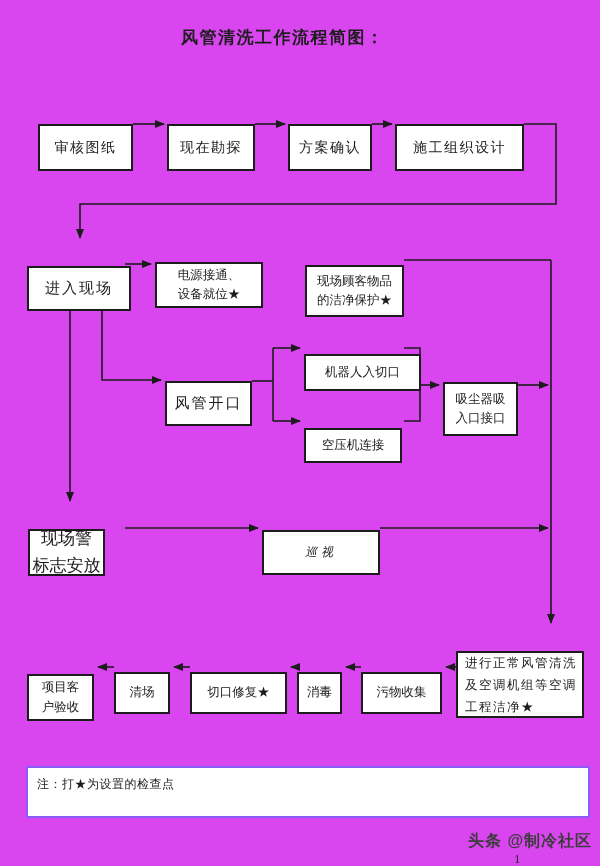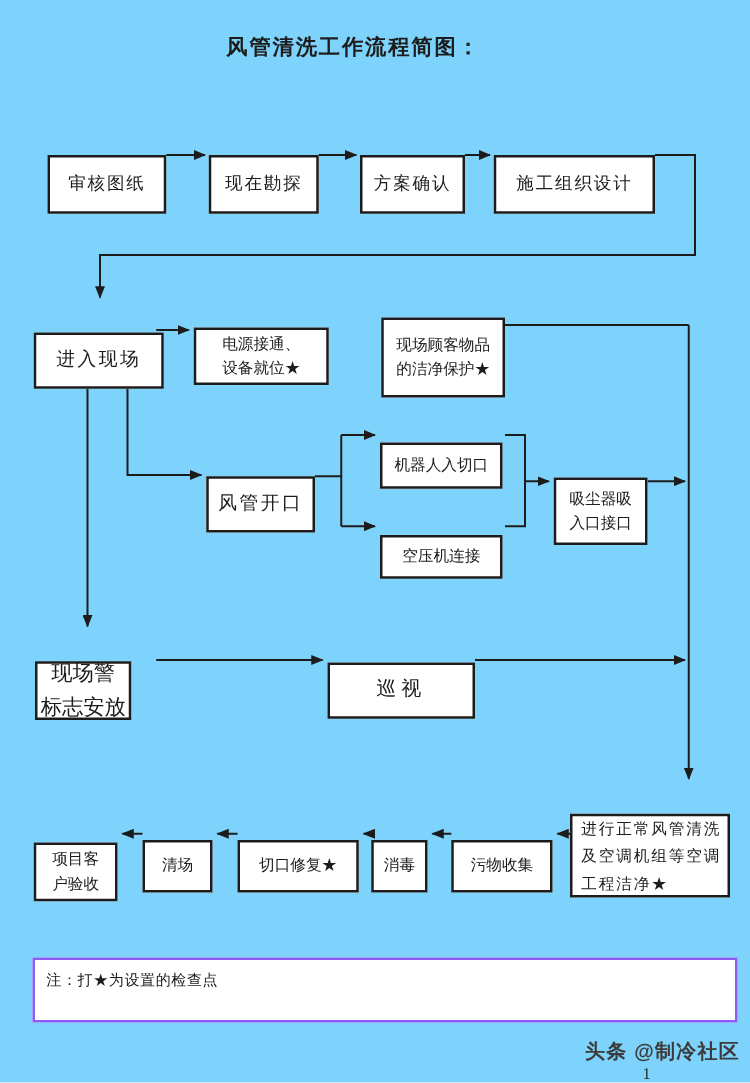--- a/index.html
+++ b/index.html
@@ -1,33 +1,33 @@
 <!DOCTYPE html>
 <html><head>
 <meta charset="utf-8">
 <style>
   html,body{margin:0;padding:0;background:#ffffff;}
   .page{
-    position:relative;width:600px;height:866px;background:#7dd3fc;overflow:hidden;
+    position:relative;width:600px;height:866px;background:#d946ef;overflow:hidden;
     font-family:"Liberation Serif","DejaVu Serif",serif;color:#1c1c1c;
   }
   .title{
     position:absolute;left:181px;top:26px;margin:0;
     font-size:17px;font-weight:bold;letter-spacing:1.5px;white-space:nowrap;
   }
   .connectors{position:absolute;left:0;top:0;z-index:1;}
   .node{
     position:absolute;box-sizing:border-box;z-index:2;
     border:2px solid #1c1c1c;background:#ffffff;
     display:flex;flex-direction:column;justify-content:center;align-items:center;
     text-align:center;font-size:12.5px;line-height:1.55;white-space:nowrap;margin-top:24px;
   }
   .node.md{font-size:14px;letter-spacing:1.5px;}
   .node.lg{font-size:15px;letter-spacing:2px;}
-  .node.xl{font-size:16px;letter-spacing:4px;}
+  .node.xl{font-size:12px;letter-spacing:4px;font-style:italic;}
   .node.big-left{
     align-items:flex-start;text-align:left;justify-content:space-between;
     padding-left:7px;font-size:12.5px;line-height:1.75;letter-spacing:1.5px;
   }
   .note-box{
     position:absolute;left:26px;top:766px;width:564px;height:52px;box-sizing:border-box;
     border:2px solid #8b5cf6;background:#ffffff;z-index:2;
     font-size:12px;padding:8px 0 0 9px;letter-spacing:0.5px;
   }
   .watermark{
@@ -93,27 +93,27 @@
   <div class="node md" style="left:38px;top:100px;width:95px;height:47px">审核图纸</div>
   <div class="node md" style="left:167px;top:100px;width:88px;height:47px">现在勘探</div>
   <div class="node md" style="left:288px;top:100px;width:84px;height:47px">方案确认</div>
   <div class="node md" style="left:395px;top:100px;width:129px;height:47px">施工组织设计</div>
 
   <div class="node lg" style="left:27px;top:242px;width:104px;height:45px">进入现场</div>
   <div class="node" style="left:155px;top:238px;width:108px;height:46px">
     <span>电源接通、</span>
     <span>设备就位★</span>
   </div>
-  <div class="node" style="left:305px;top:230px;width:99px;height:64px">
+  <div class="node" style="left:305px;top:241px;width:99px;height:52px">
     <span>现场顾客物品</span>
     <span>的洁净保护★</span>
   </div>
 
   <div class="node lg" style="left:165px;top:357px;width:87px;height:45px">风管开口</div>
-  <div class="node" style="left:304px;top:330px;width:98px;height:37px">机器人入切口</div>
+  <div class="node" style="left:304px;top:330px;width:117px;height:37px">机器人入切口</div>
   <div class="node" style="left:304px;top:404px;width:98px;height:35px">空压机连接</div>
   <div class="node" style="left:443px;top:358px;width:75px;height:54px">
     <span>吸尘器吸</span>
     <span>入口接口</span>
   </div>
 
   <div class="node" style="left:28px;top:505px;width:77px;height:47px;font-size:17px">
     <span>现场警</span>
     <span>标志安放</span>
   </div>

